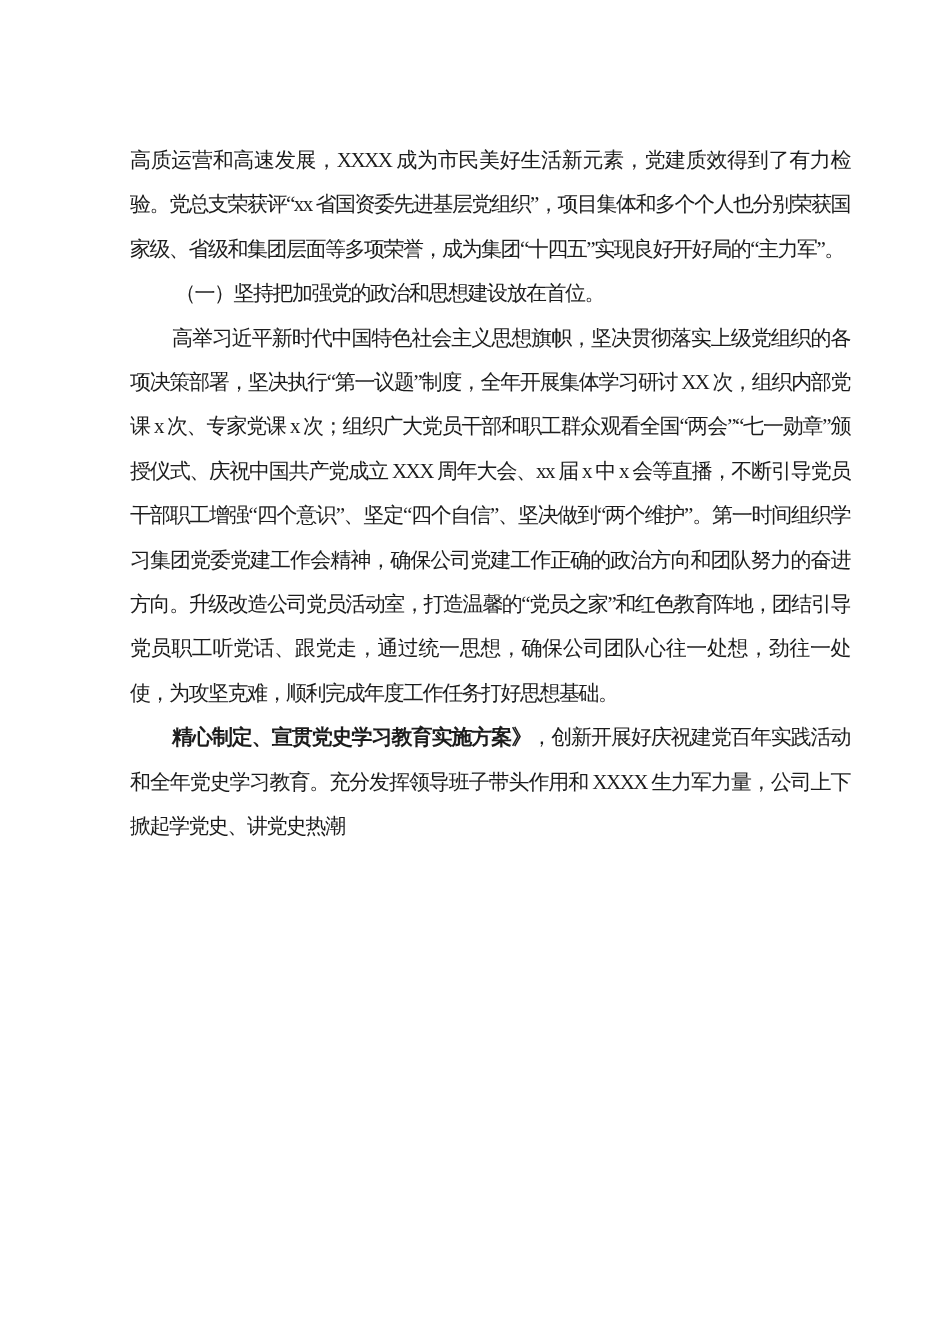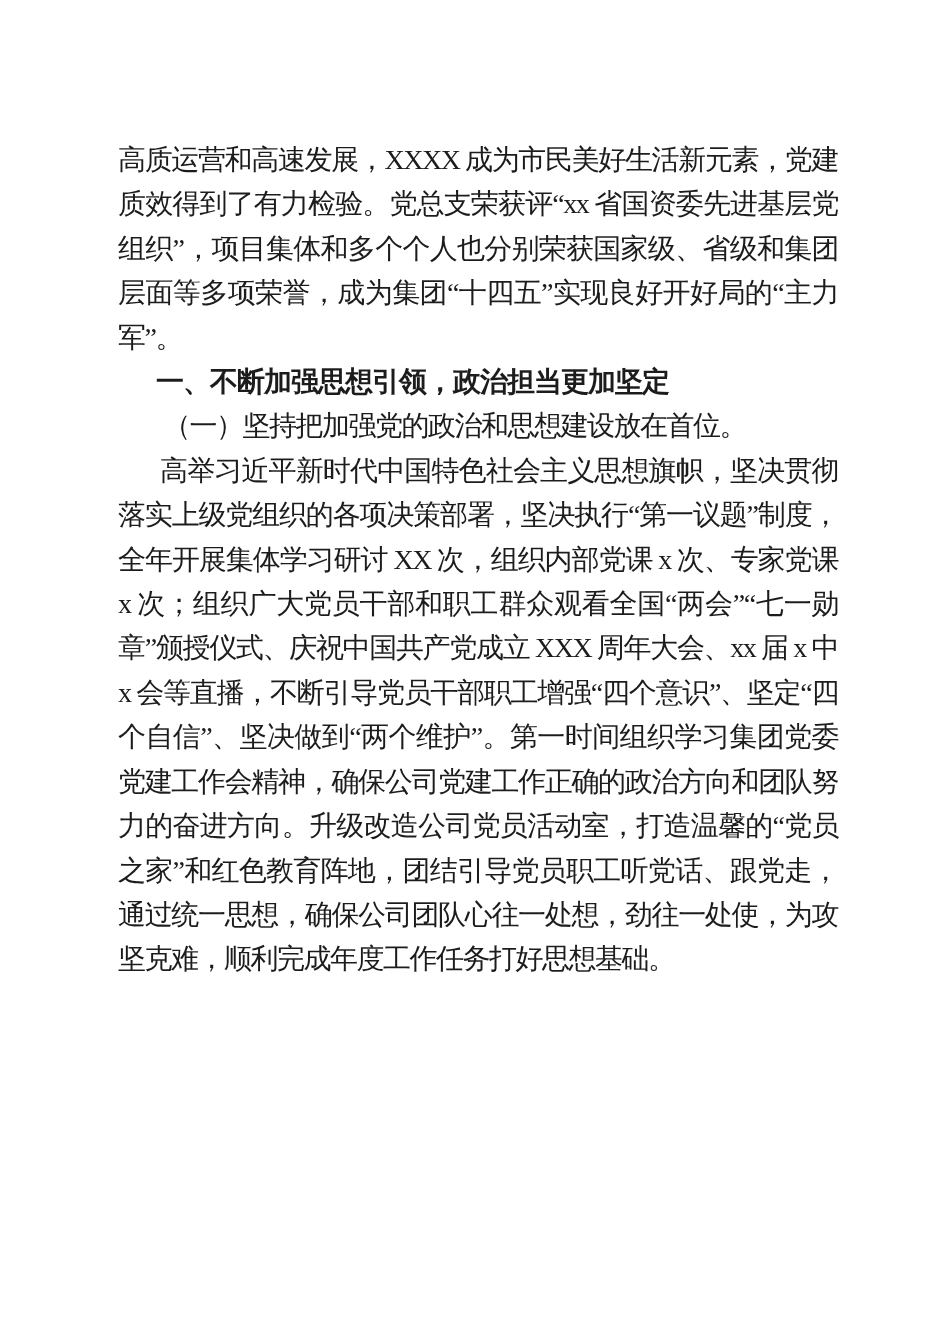--- a/index.html
+++ b/index.html
@@ -12,24 +12,24 @@
     width: 950px;
     height: 1344px;
     margin: 0 auto;
     background: #ffffff;
     overflow: hidden;
     font-family: "Liberation Serif", "DejaVu Serif", serif;
     color: #1c1c1c;
   }
   .doc {
     position: absolute;
-    left: 118px;
+    left: 130px;
     top: 138px;
     width: 720px;
-    font-size: 28px;
+    font-size: 21px;
     line-height: 44.4px;
     letter-spacing: -1.5px;
     text-align: justify;
     text-justify: inter-character;
   }
   .doc p {
     margin: 0;
     padding: 0;
   }
   .para-indent {
@@ -50,22 +50,22 @@
   }
 </style>
 </head>
 <body>
 
 <div class="page">
   <div class="doc">
 
     <p class="para">高质运营和高速发展，XXXX 成为市民美好生活新元素，党建质效得到了有力检验。党总支荣获评“xx 省国资委先进基层党组织”，项目集体和多个个人也分别荣获国家级、省级和集团层面等多项荣誉，成为集团“十四五”实现良好开好局的“主力军”。</p>
 
-    <p class="heading1">一、不断加强思想引领，政治担当更加坚定</p>
 
     <p class="subheading">（一）坚持把加强党的政治和思想建设放在首位。</p>
 
     <p class="para para-indent">高举习近平新时代中国特色社会主义思想旗帜，坚决贯彻落实上级党组织的各项决策部署，坚决执行“第一议题”制度，全年开展集体学习研讨 XX 次，组织内部党课 x 次、专家党课 x 次；组织广大党员干部和职工群众观看全国“两会”“七一勋章”颁授仪式、庆祝中国共产党成立 XXX 周年大会、xx 届 x 中 x 会等直播，不断引导党员干部职工增强“四个意识”、坚定“四个自信”、坚决做到“两个维护”。第一时间组织学习集团党委党建工作会精神，确保公司党建工作正确的政治方向和团队努力的奋进方向。升级改造公司党员活动室，打造温馨的“党员之家”和红色教育阵地，团结引导党员职工听党话、跟党走，通过统一思想，确保公司团队心往一处想，劲往一处使，为攻坚克难，顺利完成年度工作任务打好思想基础。</p>
 
 
+    <p class="para para-indent"><span class="lead-bold">精心制定、宣贯党史学习教育实施方案》</span><span>，创新开展好庆祝建党百年实践活动和全年党史学习教育。充分发挥领导班子带头作用和 XXXX 生力军力量，公司上下掀起学党史、讲党史热潮</span></p>
 
   </div>
 </div>
 
 </body></html>

